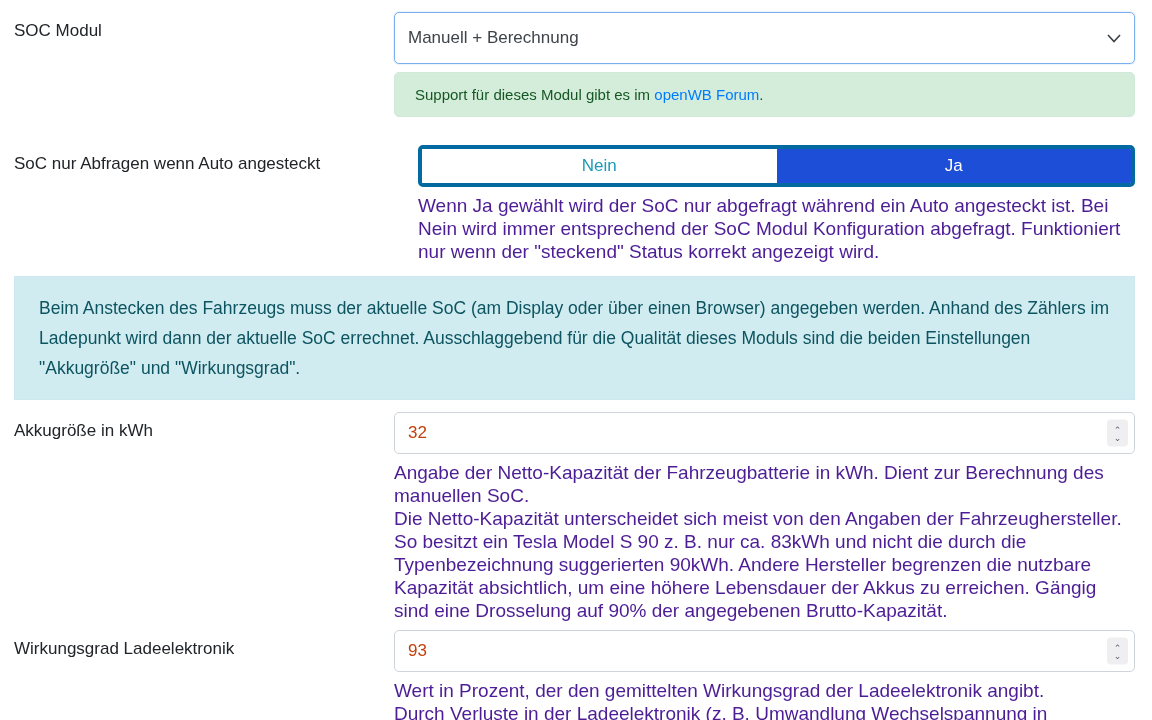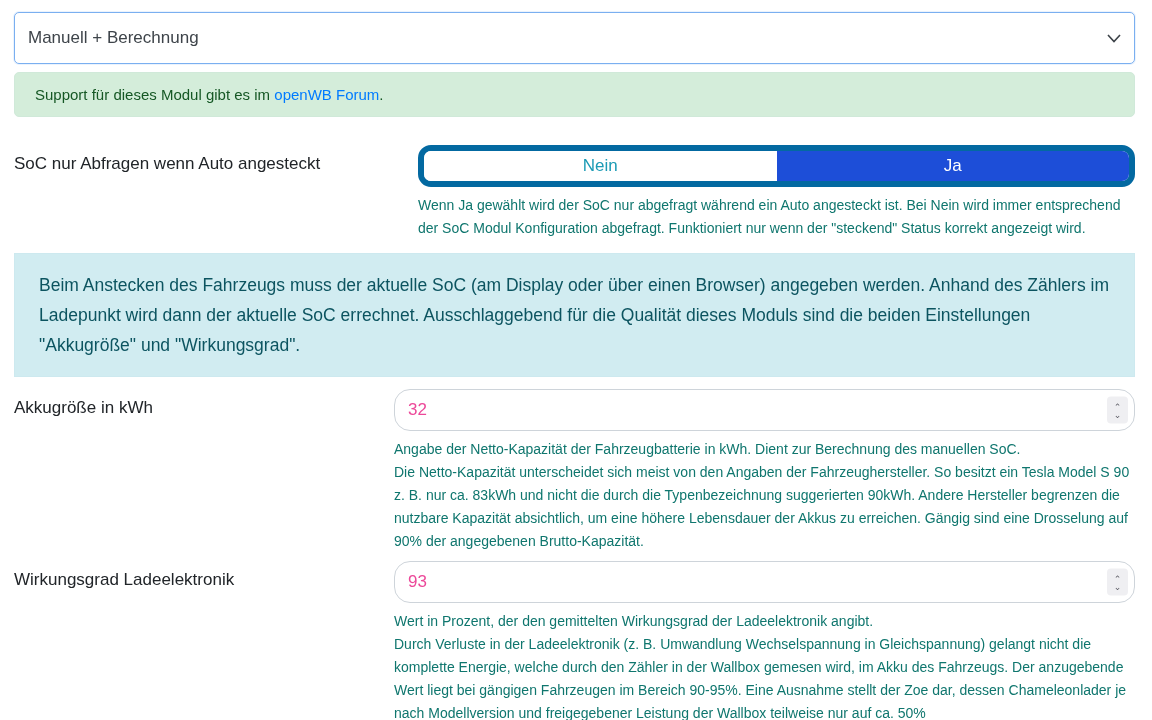--- a/index.html
+++ b/index.html
@@ -17,56 +17,57 @@
                 padding:0 13px; font-size:17px; color:#3e444a; cursor:pointer;
                 box-shadow:0 0 0 1px rgba(122,175,240,.15); }
   .select-chevron { display:flex; align-items:center; color:#444; }
 
   
   .alert-success { margin-top:8px; background:#d4edda; border:1px solid #d0e9d9; border-radius:5px;
                    padding:13px 20px; font-size:15px; color:#155724; }
   .alert-success a { color:#007bff; text-decoration:none; cursor:pointer; }
 
   
-  .toggle-group { display:flex; height:42px; border:6px solid #0369a1; border-radius:13px; overflow:hidden; }
+  .toggle-group { display:flex; height:42px; border:4px solid #0369a1; border-radius:5px; overflow:hidden; }
   .toggle-opt { flex:1 1 50%; display:flex; align-items:center; justify-content:center;
                 font-size:17px; cursor:pointer; user-select:none; }
   .toggle-opt.off { background:#fff; color:#1c9bb5; }
   .toggle-opt.on  { background:#1d4ed8; color:#fff; }
 
   
-  .help { margin-top:7px; font-size:14px; line-height:23px; color:#0f766e; }
+  .help { margin-top:7px; font-size:19px; line-height:23px; color:#4c1d95; }
 
   
   .info-box { margin-top:13px; background:#d1ecf1; border:1px solid #cde9ef; border-radius:0;
               padding:16px 24px; font-size:17.5px; line-height:30px; color:#0c5460; }
 
   
   .num-wrap { position:relative; }
-  .num-input { width:100%; height:42px; border:1px solid #ced4da; border-radius:16px;
-               padding:0 42px 0 13px; font-size:17px; color:#ec4899; background:#fff; outline:none;
+  .num-input { width:100%; height:42px; border:1px solid #ced4da; border-radius:5px;
+               padding:0 42px 0 13px; font-size:17px; color:#c2410c; background:#fff; outline:none;
                font-family:"Liberation Sans", sans-serif;
                -moz-appearance:textfield; appearance:textfield; }
   .num-input::-webkit-outer-spin-button, .num-input::-webkit-inner-spin-button { -webkit-appearance:none; }
   .stepper { position:absolute; right:7px; top:50%; transform:translateY(-50%);
              width:21px; height:27px; background:#efeff2; border-radius:4px;
              display:flex; flex-direction:column; align-items:center; justify-content:center;
              cursor:pointer; color:#5b5b63; }
   .stepper span { font-size:9px; line-height:8px; display:block; }
 
   .mt-row2 { margin-top:28px;gap:24px; }
   .mt-row3 { margin-top:12px; }
   .mt-row4 { margin-top:8px; }
 </style>
 </head>
 <body>
 
 <div class="page">
 
   <div class="row">
+    <div class="label-col">SOC Modul</div>
     <div class="field-col">
       <div class="select-box" role="combobox">
         <span>Manuell + Berechnung</span>
         <span class="select-chevron">
           <svg width="14" height="9" viewBox="0 0 14 9">
               <polyline points="1,1 7,7.5 13,1" fill="none" stroke="#3c4248" stroke-width="1.6"></polyline>
             </svg>
         </span>
       </div>
       <div class="alert-success">

